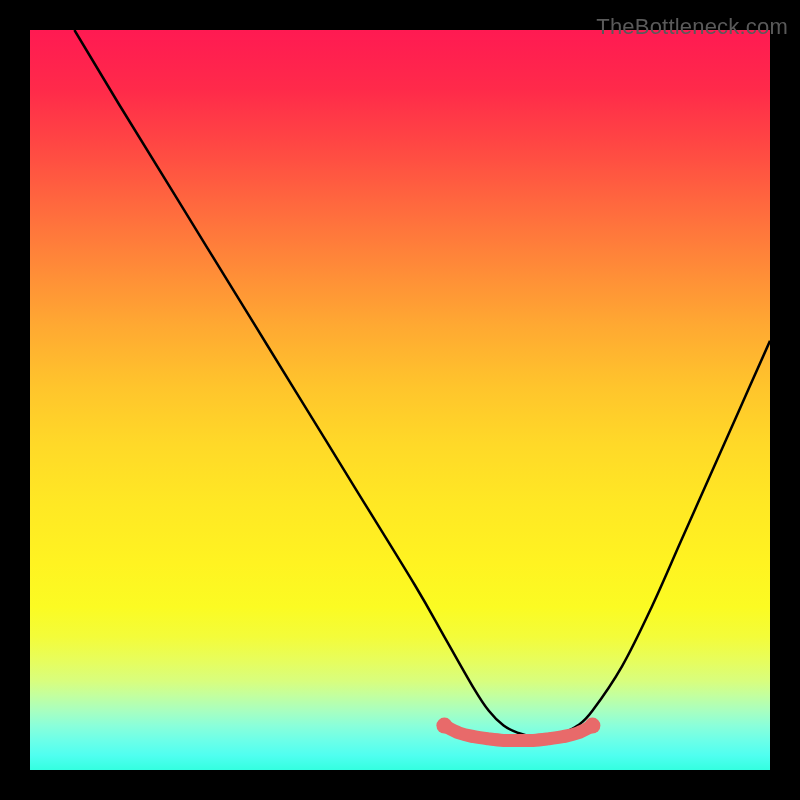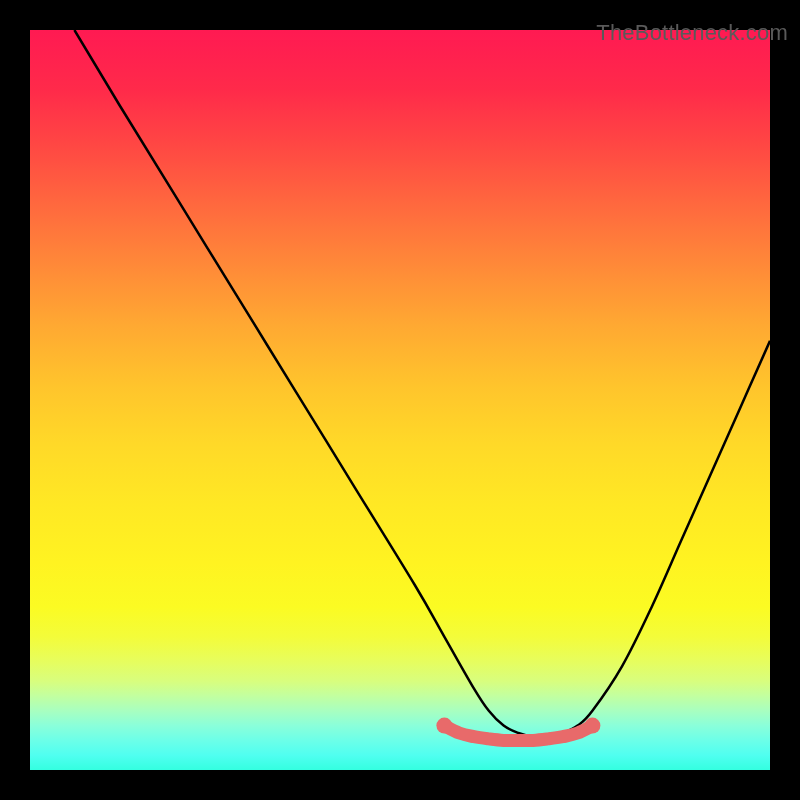--- a/index.html
+++ b/index.html
@@ -6,21 +6,21 @@
   body {
     width: 800px;
     height: 800px;
     background: #000;
     position: relative;
     font-family: Arial, Helvetica, sans-serif;
     overflow: hidden;
   }
   .watermark {
     position: absolute;
-    top: 20px;
+    top: 14px;
     right: 12px;
     color: #5a5a5a;
     font-size: 22px;
     font-weight: 500;
     letter-spacing: 0.2px;
     z-index: 10;
   }
   .plot-area {
     position: absolute;
     left: 30px;

